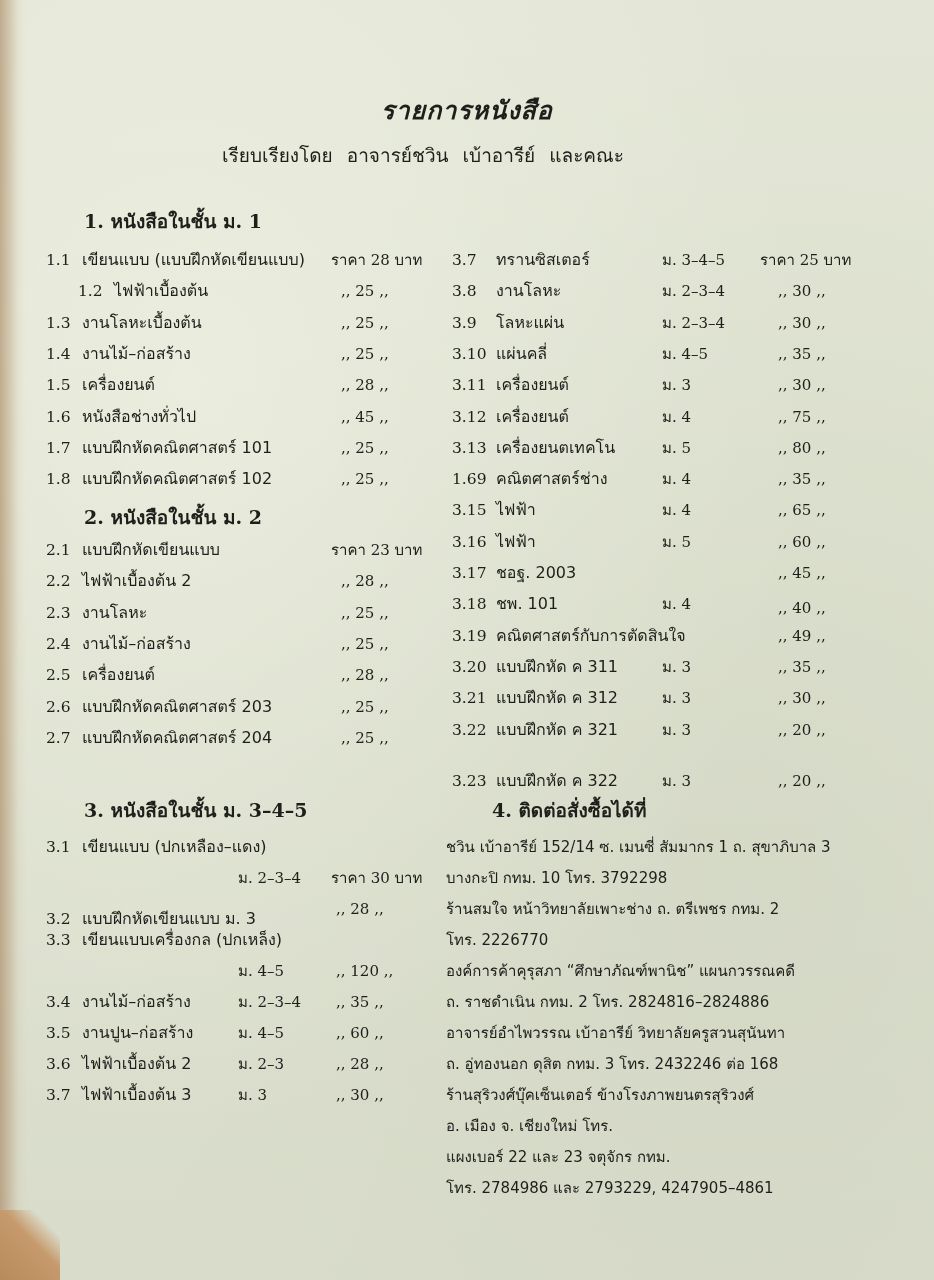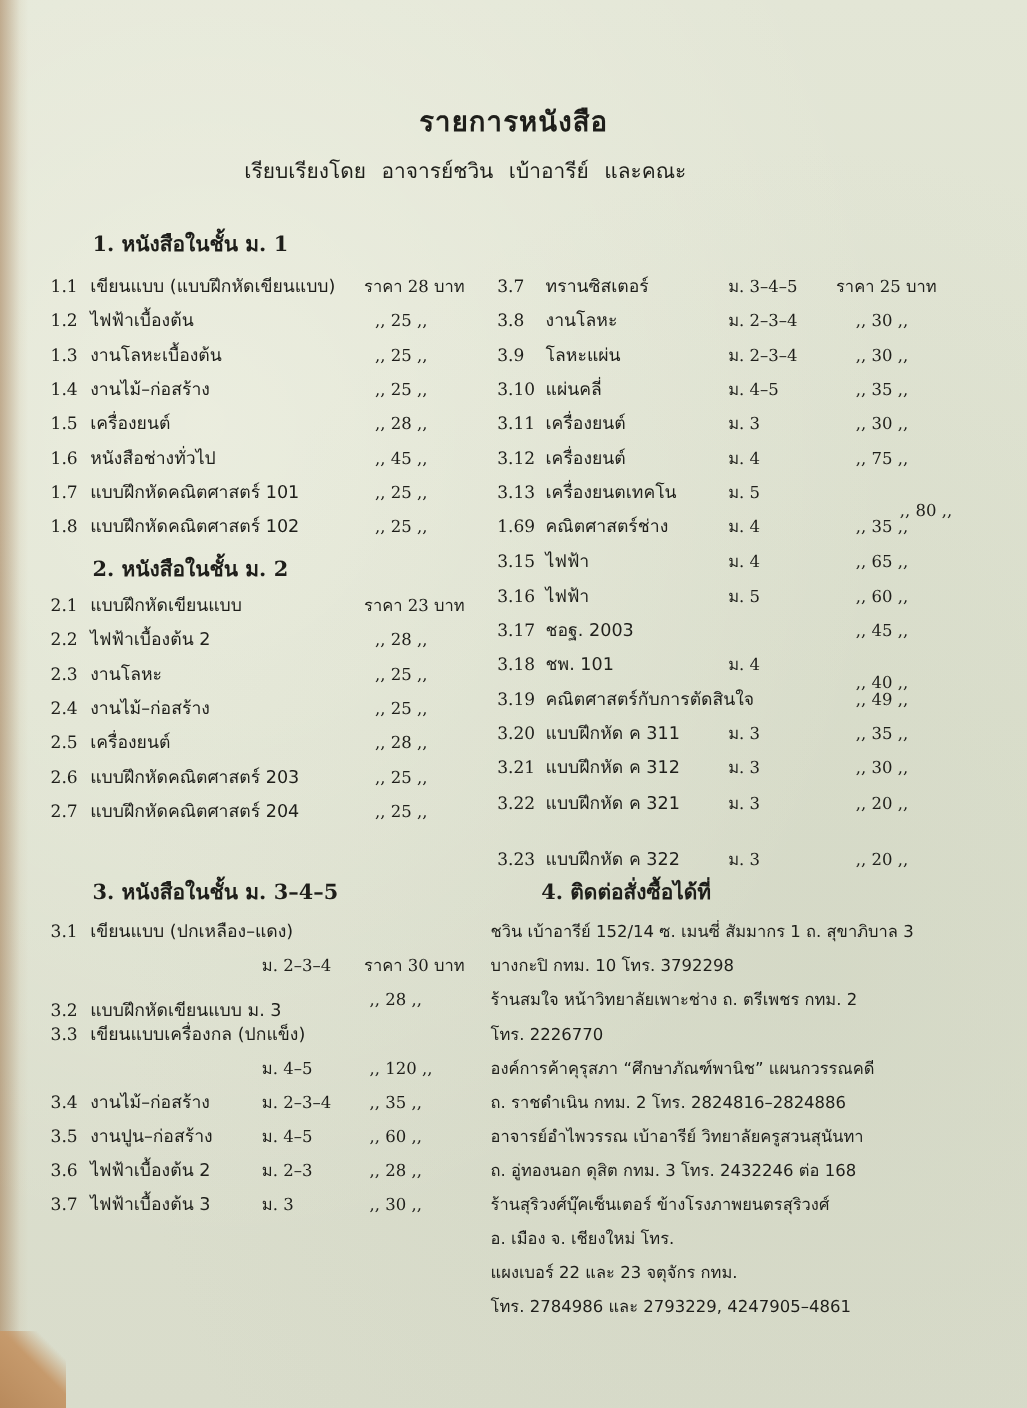--- a/index.html
+++ b/index.html
@@ -22,21 +22,21 @@
       background: linear-gradient(90deg, rgba(160,120,80,0.55), rgba(200,180,150,0.15) 70%, transparent);
     }
     .corner-stain {
       position: absolute; left: 0; bottom: 0; width: 60px; height: 70px;
       background: linear-gradient(45deg, #b88a5c 0%, #c69a6c 55%, transparent 80%);
     }
     .abs { position: absolute; white-space: nowrap; }
     .title {
       left: 0; width: 934px; top: 90px; text-align: center;
       font-family: "DejaVu Sans", "Liberation Sans", sans-serif;
-      font-weight: bold; font-size: 25px; letter-spacing: 1px;
+      font-weight: bold; font-size: 25px; letter-spacing: 1px; font-style: italic;
     }
     .subtitle {
       left: 0; width: 846px; top: 140px; text-align: center;
       font-family: "DejaVu Sans", "Liberation Sans", sans-serif;
       font-size: 19px; word-spacing: 8px;
     }
     .section-head { font-size: 19px; font-weight: bold; }
     .row { font-size: 15.5px; height: 24px; line-height: 24px; }
     .num { display: inline-block; }
     .name { display: inline-block; font-family: "DejaVu Sans", "Liberation Sans", sans-serif; font-size: 16px; }
@@ -50,21 +50,21 @@
 <div class="paper"></div>
 <div class="edge-left"></div>
 <div class="corner-stain"></div>
 
 <div class="abs title">รายการหนังสือ</div>
 <div class="abs subtitle">เรียบเรียงโดย  อาจารย์ชวิน  เบ้าอารีย์  และคณะ</div>
 
 <div class="abs section-head" style="left:84px; top:206px;">1.  หนังสือในชั้น  ม. 1</div>
 <div id="s1">
     <div class="abs row" style="left:46px; top:248px; width:390px;"><span class="num" style="width:36px;">1.1</span><span class="name">เขียนแบบ  (แบบฝึกหัดเขียนแบบ)</span><span class="price" style="left:285px; top:0;">ราคา 28 บาท</span></div>
-    <div class="abs row" style="left:46px; top:279.3px; width:390px;"><span class="num" style="width:36px;">1.2</span><span class="name">ไฟฟ้าเบื้องต้น</span><span class="price" style="left:295px; top:0;">,,   25   ,,</span></div>
+    <div class="abs row" style="left:46px; top:279.3px; width:390px;"><span class="num" style="width:36px;margin-left:32px;">1.2</span><span class="name">ไฟฟ้าเบื้องต้น</span><span class="price" style="left:295px; top:0;">,,   25   ,,</span></div>
     <div class="abs row" style="left:46px; top:310.6px; width:390px;"><span class="num" style="width:36px;">1.3</span><span class="name">งานโลหะเบื้องต้น</span><span class="price" style="left:295px; top:0;">,,   25   ,,</span></div>
     <div class="abs row" style="left:46px; top:341.9px; width:390px;"><span class="num" style="width:36px;">1.4</span><span class="name">งานไม้–ก่อสร้าง</span><span class="price" style="left:295px; top:0;">,,   25   ,,</span></div>
     <div class="abs row" style="left:46px; top:373.2px; width:390px;"><span class="num" style="width:36px;">1.5</span><span class="name">เครื่องยนต์</span><span class="price" style="left:295px; top:0;">,,   28   ,,</span></div>
     <div class="abs row" style="left:46px; top:404.5px; width:390px;"><span class="num" style="width:36px;">1.6</span><span class="name">หนังสือช่างทั่วไป</span><span class="price" style="left:295px; top:0;">,,   45   ,,</span></div>
     <div class="abs row" style="left:46px; top:435.8px; width:390px;"><span class="num" style="width:36px;">1.7</span><span class="name">แบบฝึกหัดคณิตศาสตร์  101</span><span class="price" style="left:295px; top:0;">,,   25   ,,</span></div>
     <div class="abs row" style="left:46px; top:467.1px; width:390px;"><span class="num" style="width:36px;">1.8</span><span class="name">แบบฝึกหัดคณิตศาสตร์  102</span><span class="price" style="left:295px; top:0;">,,   25   ,,</span></div>
   </div>
 
 <div class="abs section-head" style="left:84px; top:502px;">2.  หนังสือในชั้น  ม. 2</div>
 <div id="s2">
@@ -75,40 +75,40 @@
     <div class="abs row" style="left:46px; top:663.2px; width:390px;"><span class="num" style="width:36px;">2.5</span><span class="name">เครื่องยนต์</span><span class="price" style="left:295px; top:0;">,,   28   ,,</span></div>
     <div class="abs row" style="left:46px; top:694.5px; width:390px;"><span class="num" style="width:36px;">2.6</span><span class="name">แบบฝึกหัดคณิตศาสตร์  203</span><span class="price" style="left:295px; top:0;">,,   25   ,,</span></div>
     <div class="abs row" style="left:46px; top:725.8px; width:390px;"><span class="num" style="width:36px;">2.7</span><span class="name">แบบฝึกหัดคณิตศาสตร์  204</span><span class="price" style="left:295px; top:0;">,,   25   ,,</span></div>
   </div>
 
 <div class="abs section-head" style="left:84px; top:795px;">3.  หนังสือในชั้น  ม. 3–4–5</div>
 <div id="s3l">
     <div class="abs row" style="left:46px; top:835px; width:390px;"><span class="num" style="width:36px;">3.1</span><span class="name">เขียนแบบ  (ปกเหลือง–แดง)</span><span class="cls" style="left:192px; top:0;"></span><span class="price" style="left:290px; top:0;"></span></div>
     <div class="abs row" style="left:46px; top:866px; width:390px;"><span class="num" style="width:36px;"></span><span class="name"></span><span class="cls" style="left:192px; top:0;">ม. 2–3–4</span><span class="price" style="left:285px; top:0;">ราคา 30 บาท</span></div>
     <div class="abs row" style="left:46px; top:897px; width:390px;"><span class="num" style="width:36px;margin-top:10px;">3.2</span><span class="name">แบบฝึกหัดเขียนแบบ ม. 3</span><span class="cls" style="left:192px; top:0;"></span><span class="price" style="left:290px; top:0;">,,   28   ,,</span></div>
-    <div class="abs row" style="left:46px; top:928px; width:390px;"><span class="num" style="width:36px;">3.3</span><span class="name">เขียนแบบเครื่องกล  (ปกแข็ง)</span><span class="cls" style="left:192px; top:0;"></span><span class="price" style="left:290px; top:0;"></span></div>
+    <div class="abs row" style="left:46px; top:928px; width:390px;"><span class="num" style="width:36px;">3.3</span><span class="name">เขียนแบบเครื่องกล  (ปกเหล็ง)</span><span class="cls" style="left:192px; top:0;"></span><span class="price" style="left:290px; top:0;"></span></div>
     <div class="abs row" style="left:46px; top:959px; width:390px;"><span class="num" style="width:36px;"></span><span class="name"></span><span class="cls" style="left:192px; top:0;">ม. 4–5</span><span class="price" style="left:290px; top:0;">,,  120  ,,</span></div>
     <div class="abs row" style="left:46px; top:990px; width:390px;"><span class="num" style="width:36px;">3.4</span><span class="name">งานไม้–ก่อสร้าง</span><span class="cls" style="left:192px; top:0;">ม. 2–3–4</span><span class="price" style="left:290px; top:0;">,,   35   ,,</span></div>
     <div class="abs row" style="left:46px; top:1021px; width:390px;"><span class="num" style="width:36px;">3.5</span><span class="name">งานปูน–ก่อสร้าง</span><span class="cls" style="left:192px; top:0;">ม. 4–5</span><span class="price" style="left:290px; top:0;">,,   60   ,,</span></div>
     <div class="abs row" style="left:46px; top:1052px; width:390px;"><span class="num" style="width:36px;">3.6</span><span class="name">ไฟฟ้าเบื้องต้น 2</span><span class="cls" style="left:192px; top:0;">ม. 2–3</span><span class="price" style="left:290px; top:0;">,,   28   ,,</span></div>
     <div class="abs row" style="left:46px; top:1083px; width:390px;"><span class="num" style="width:36px;">3.7</span><span class="name">ไฟฟ้าเบื้องต้น 3</span><span class="cls" style="left:192px; top:0;">ม. 3</span><span class="price" style="left:290px; top:0;">,,   30   ,,</span></div>
   </div>
 <div id="s3r">
     <div class="abs row" style="left:452px; top:248px; width:420px;"><span class="num" style="width:44px;">3.7</span><span class="name">ทรานซิสเตอร์</span><span class="cls" style="left:210px; top:0;">ม. 3–4–5</span><span class="price" style="left:308px; top:0;">ราคา 25 บาท</span></div>
     <div class="abs row" style="left:452px; top:279.3px; width:420px;"><span class="num" style="width:44px;">3.8</span><span class="name">งานโลหะ</span><span class="cls" style="left:210px; top:0;">ม. 2–3–4</span><span class="price" style="left:326px; top:0;">,,  30  ,,</span></div>
     <div class="abs row" style="left:452px; top:310.6px; width:420px;"><span class="num" style="width:44px;">3.9</span><span class="name">โลหะแผ่น</span><span class="cls" style="left:210px; top:0;">ม. 2–3–4</span><span class="price" style="left:326px; top:0;">,,  30  ,,</span></div>
     <div class="abs row" style="left:452px; top:341.9px; width:420px;"><span class="num" style="width:44px;">3.10</span><span class="name">แผ่นคลี่</span><span class="cls" style="left:210px; top:0;">ม. 4–5</span><span class="price" style="left:326px; top:0;">,,  35  ,,</span></div>
     <div class="abs row" style="left:452px; top:373.2px; width:420px;"><span class="num" style="width:44px;">3.11</span><span class="name">เครื่องยนต์</span><span class="cls" style="left:210px; top:0;">ม. 3</span><span class="price" style="left:326px; top:0;">,,  30  ,,</span></div>
     <div class="abs row" style="left:452px; top:404.5px; width:420px;"><span class="num" style="width:44px;">3.12</span><span class="name">เครื่องยนต์</span><span class="cls" style="left:210px; top:0;">ม. 4</span><span class="price" style="left:326px; top:0;">,,  75  ,,</span></div>
-    <div class="abs row" style="left:452px; top:435.8px; width:420px;"><span class="num" style="width:44px;">3.13</span><span class="name">เครื่องยนตเทคโน</span><span class="cls" style="left:210px; top:0;">ม. 5</span><span class="price" style="left:326px; top:16px;margin-left:40px;">,,  80  ,,</span></div>
+    <div class="abs row" style="left:452px; top:435.8px; width:420px;"><span class="num" style="width:44px;">3.13</span><span class="name">เครื่องยนตเทคโน</span><span class="cls" style="left:210px; top:0;">ม. 5</span><span class="price" style="left:326px; top:0;">,,  80  ,,</span></div>
     <div class="abs row" style="left:452px; top:467.1px; width:420px;"><span class="num" style="width:44px;">1.69</span><span class="name">คณิตศาสตร์ช่าง</span><span class="cls" style="left:210px; top:0;">ม. 4</span><span class="price" style="left:326px; top:0;">,,  35  ,,</span></div>
     <div class="abs row" style="left:452px; top:498.4px; width:420px;"><span class="num" style="width:44px;">3.15</span><span class="name">ไฟฟ้า</span><span class="cls" style="left:210px; top:0;">ม. 4</span><span class="price" style="left:326px; top:0;">,,  65  ,,</span></div>
     <div class="abs row" style="left:452px; top:529.7px; width:420px;"><span class="num" style="width:44px;">3.16</span><span class="name">ไฟฟ้า</span><span class="cls" style="left:210px; top:0;">ม. 5</span><span class="price" style="left:326px; top:0;">,,  60  ,,</span></div>
     <div class="abs row" style="left:452px; top:561px; width:420px;"><span class="num" style="width:44px;">3.17</span><span class="name">ชอฐ. 2003</span><span class="cls" style="left:210px; top:0;"></span><span class="price" style="left:326px; top:0;">,,  45  ,,</span></div>
-    <div class="abs row" style="left:452px; top:592.3px; width:420px;"><span class="num" style="width:44px;">3.18</span><span class="name">ชพ. 101</span><span class="cls" style="left:210px; top:0;">ม. 4</span><span class="price" style="left:326px; top:16px;">,,  40  ,,</span></div>
+    <div class="abs row" style="left:452px; top:592.3px; width:420px;"><span class="num" style="width:44px;">3.18</span><span class="name">ชพ. 101</span><span class="cls" style="left:210px; top:0;">ม. 4</span><span class="price" style="left:326px; top:4px;">,,  40  ,,</span></div>
     <div class="abs row" style="left:452px; top:623.6px; width:420px;"><span class="num" style="width:44px;">3.19</span><span class="name">คณิตศาสตร์กับการตัดสินใจ</span><span class="cls" style="left:210px; top:0;"></span><span class="price" style="left:326px; top:0;">,,  49  ,,</span></div>
     <div class="abs row" style="left:452px; top:654.9000000000001px; width:420px;"><span class="num" style="width:44px;">3.20</span><span class="name">แบบฝึกหัด  ค 311</span><span class="cls" style="left:210px; top:0;">ม. 3</span><span class="price" style="left:326px; top:0;">,,  35  ,,</span></div>
     <div class="abs row" style="left:452px; top:686.2px; width:420px;"><span class="num" style="width:44px;">3.21</span><span class="name">แบบฝึกหัด  ค 312</span><span class="cls" style="left:210px; top:0;">ม. 3</span><span class="price" style="left:326px; top:0;">,,  30  ,,</span></div>
     <div class="abs row" style="left:452px; top:717.5px; width:420px;"><span class="num" style="width:44px;">3.22</span><span class="name">แบบฝึกหัด  ค 321</span><span class="cls" style="left:210px; top:0;">ม. 3</span><span class="price" style="left:326px; top:0;">,,  20  ,,</span></div>
     <div class="abs row" style="left:452px; top:748.8px; width:420px;margin-top:20px;"><span class="num" style="width:44px;">3.23</span><span class="name">แบบฝึกหัด  ค 322</span><span class="cls" style="left:210px; top:0;">ม. 3</span><span class="price" style="left:326px; top:0;">,,  20  ,,</span></div>
   </div>
 
 <div class="abs section-head" style="left:492px; top:795px;">4.  ติดต่อสั่งซื้อได้ที่</div>
 <div id="s4">
     <div class="abs contact" style="left:446px; top:835px;">ชวิน เบ้าอารีย์ 152/14 ซ. เมนซี่ สัมมากร 1 ถ. สุขาภิบาล 3</div>

